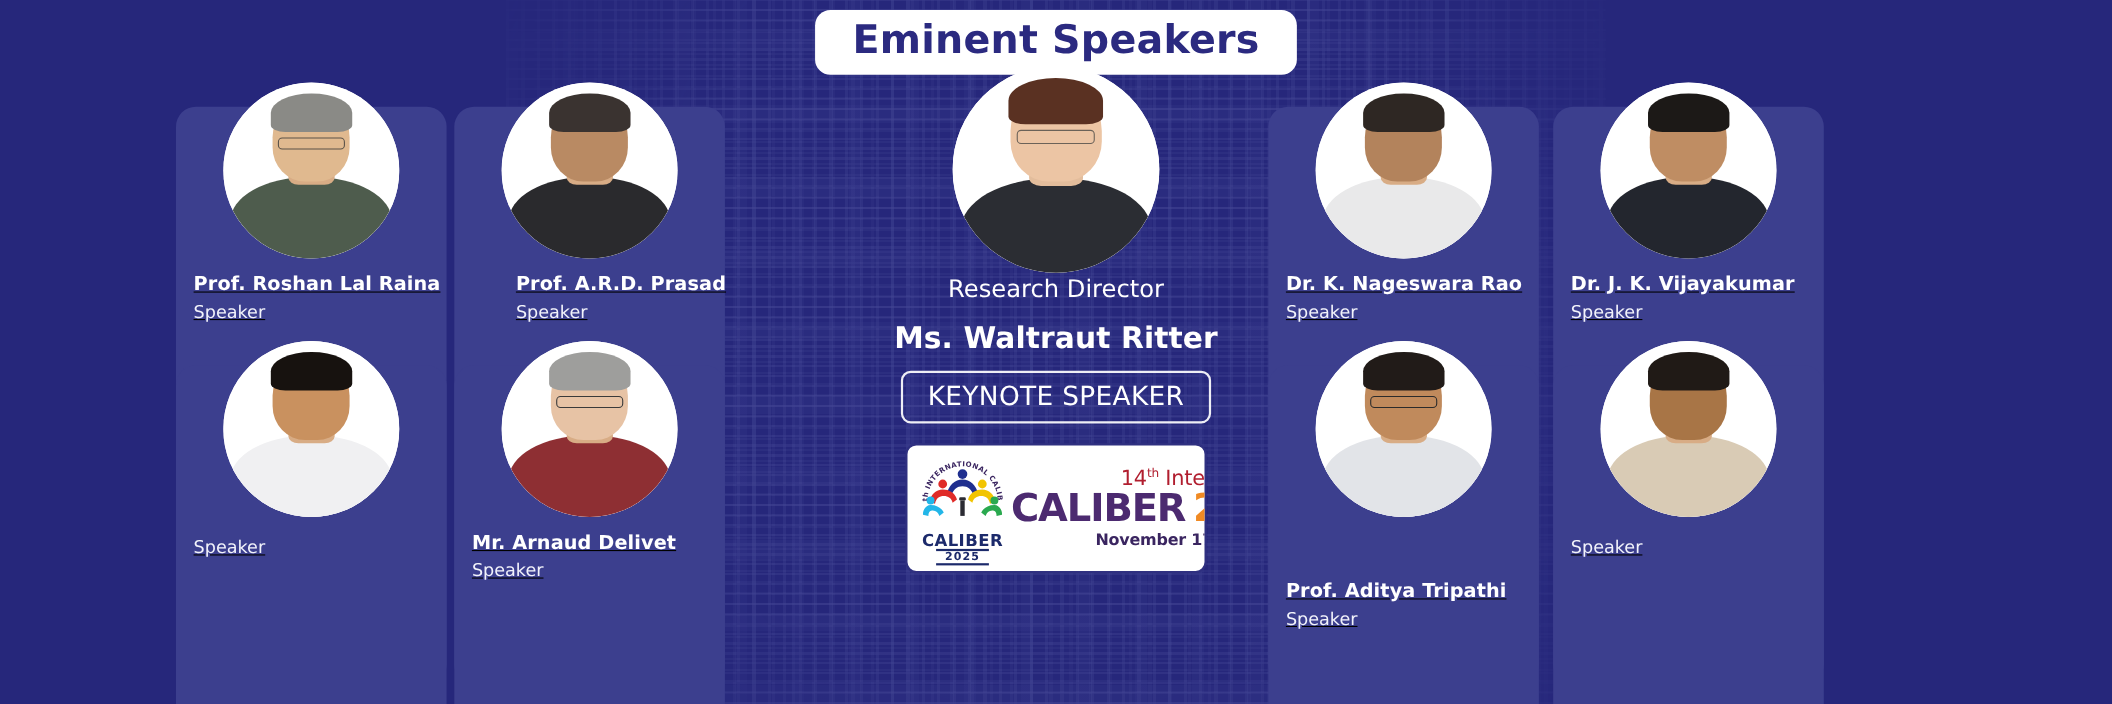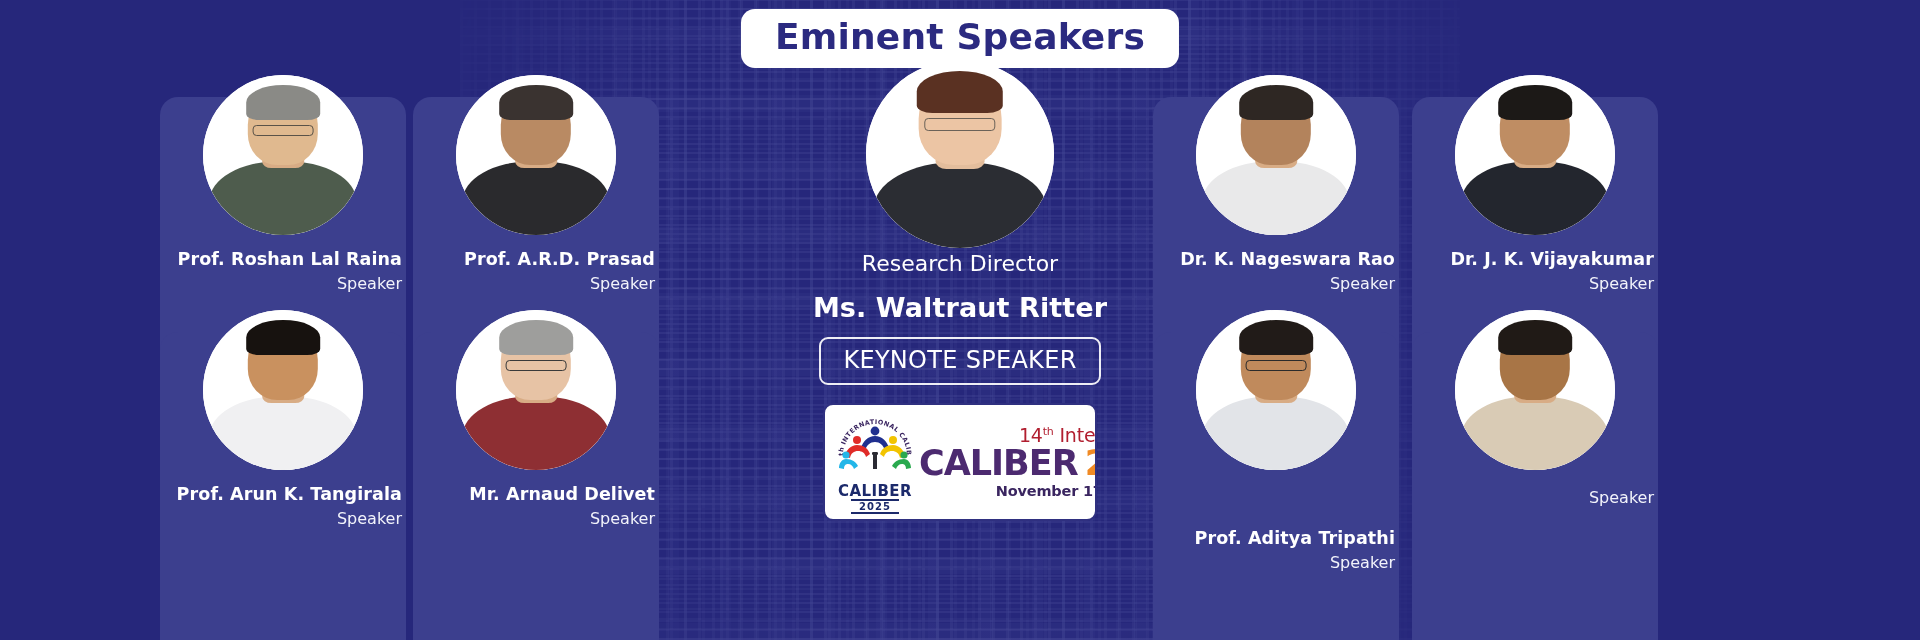--- a/index.html
+++ b/index.html
@@ -59,21 +59,21 @@
 
   .avatar {
     position:absolute; left:50%; transform:translateX(-50%);
     width:160px; height:160px; border-radius:50%;
     background:#ffffff; overflow:hidden;
     z-index:20;
   }
 
   .card .namewrap {
     position:absolute; left:12px; right:0;
-    text-align:right; padding:0 4px;
+    text-align:left; padding:0 4px;text-decoration:underline;
   }
   .card .sp-name {
     font-size:17.5px; font-weight:700; color:#ffffff;
     line-height:1.2; white-space:nowrap; letter-spacing:.1px;
   }
   .card .sp-role {
     font-size:16px; font-weight:400; color:#f2f3fb;
     line-height:1.35; margin-top:3px;
   }
 
@@ -157,21 +157,21 @@
 
 <div class="card" style="left:413px; top:97px;">
   <div class="avatar" style="top:-22px;">
     <div class="ph">
       <div class="bodyshape" style="background:#2a2a2d;"></div>
       <div class="neck"></div>
       <div class="head" style="background:#b98a63;"></div>
       <div class="hair" style="background:#3a3330;"></div>
     </div>
   </div>
-  <div class="namewrap" style="top:152px;">
+  <div class="namewrap" style="top:152px;margin-left:40px;">
     <div class="sp-name">Prof. A.R.D. Prasad</div>
     <div class="sp-role">Speaker</div>
   </div>
 </div>
 
 <div class="card" style="left:1153px; top:97px;">
   <div class="avatar" style="top:-22px;">
     <div class="ph">
       <div class="bodyshape" style="background:#e9e9ea;"></div>
       <div class="neck"></div>
@@ -203,21 +203,20 @@
 <div class="card row2" style="left:160px; top:332px;">
   <div class="avatar" style="top:-22px;">
     <div class="ph">
       <div class="bodyshape" style="background:#f0f0f2;"></div>
       <div class="neck"></div>
       <div class="head" style="background:#c9915f;"></div>
       <div class="hair" style="background:#17120f;"></div>
     </div>
   </div>
   <div class="namewrap" style="top:152px;">
-    <div class="sp-name">Prof. Arun K. Tangirala</div>
     <div class="sp-role">Speaker</div>
   </div>
 </div>
 
 <div class="card row2" style="left:413px; top:332px;">
   <div class="avatar" style="top:-22px;">
     <div class="ph">
       <div class="bodyshape" style="background:#8e2f33;"></div>
       <div class="neck"></div>
       <div class="head" style="background:#e7c3a5;"></div>

